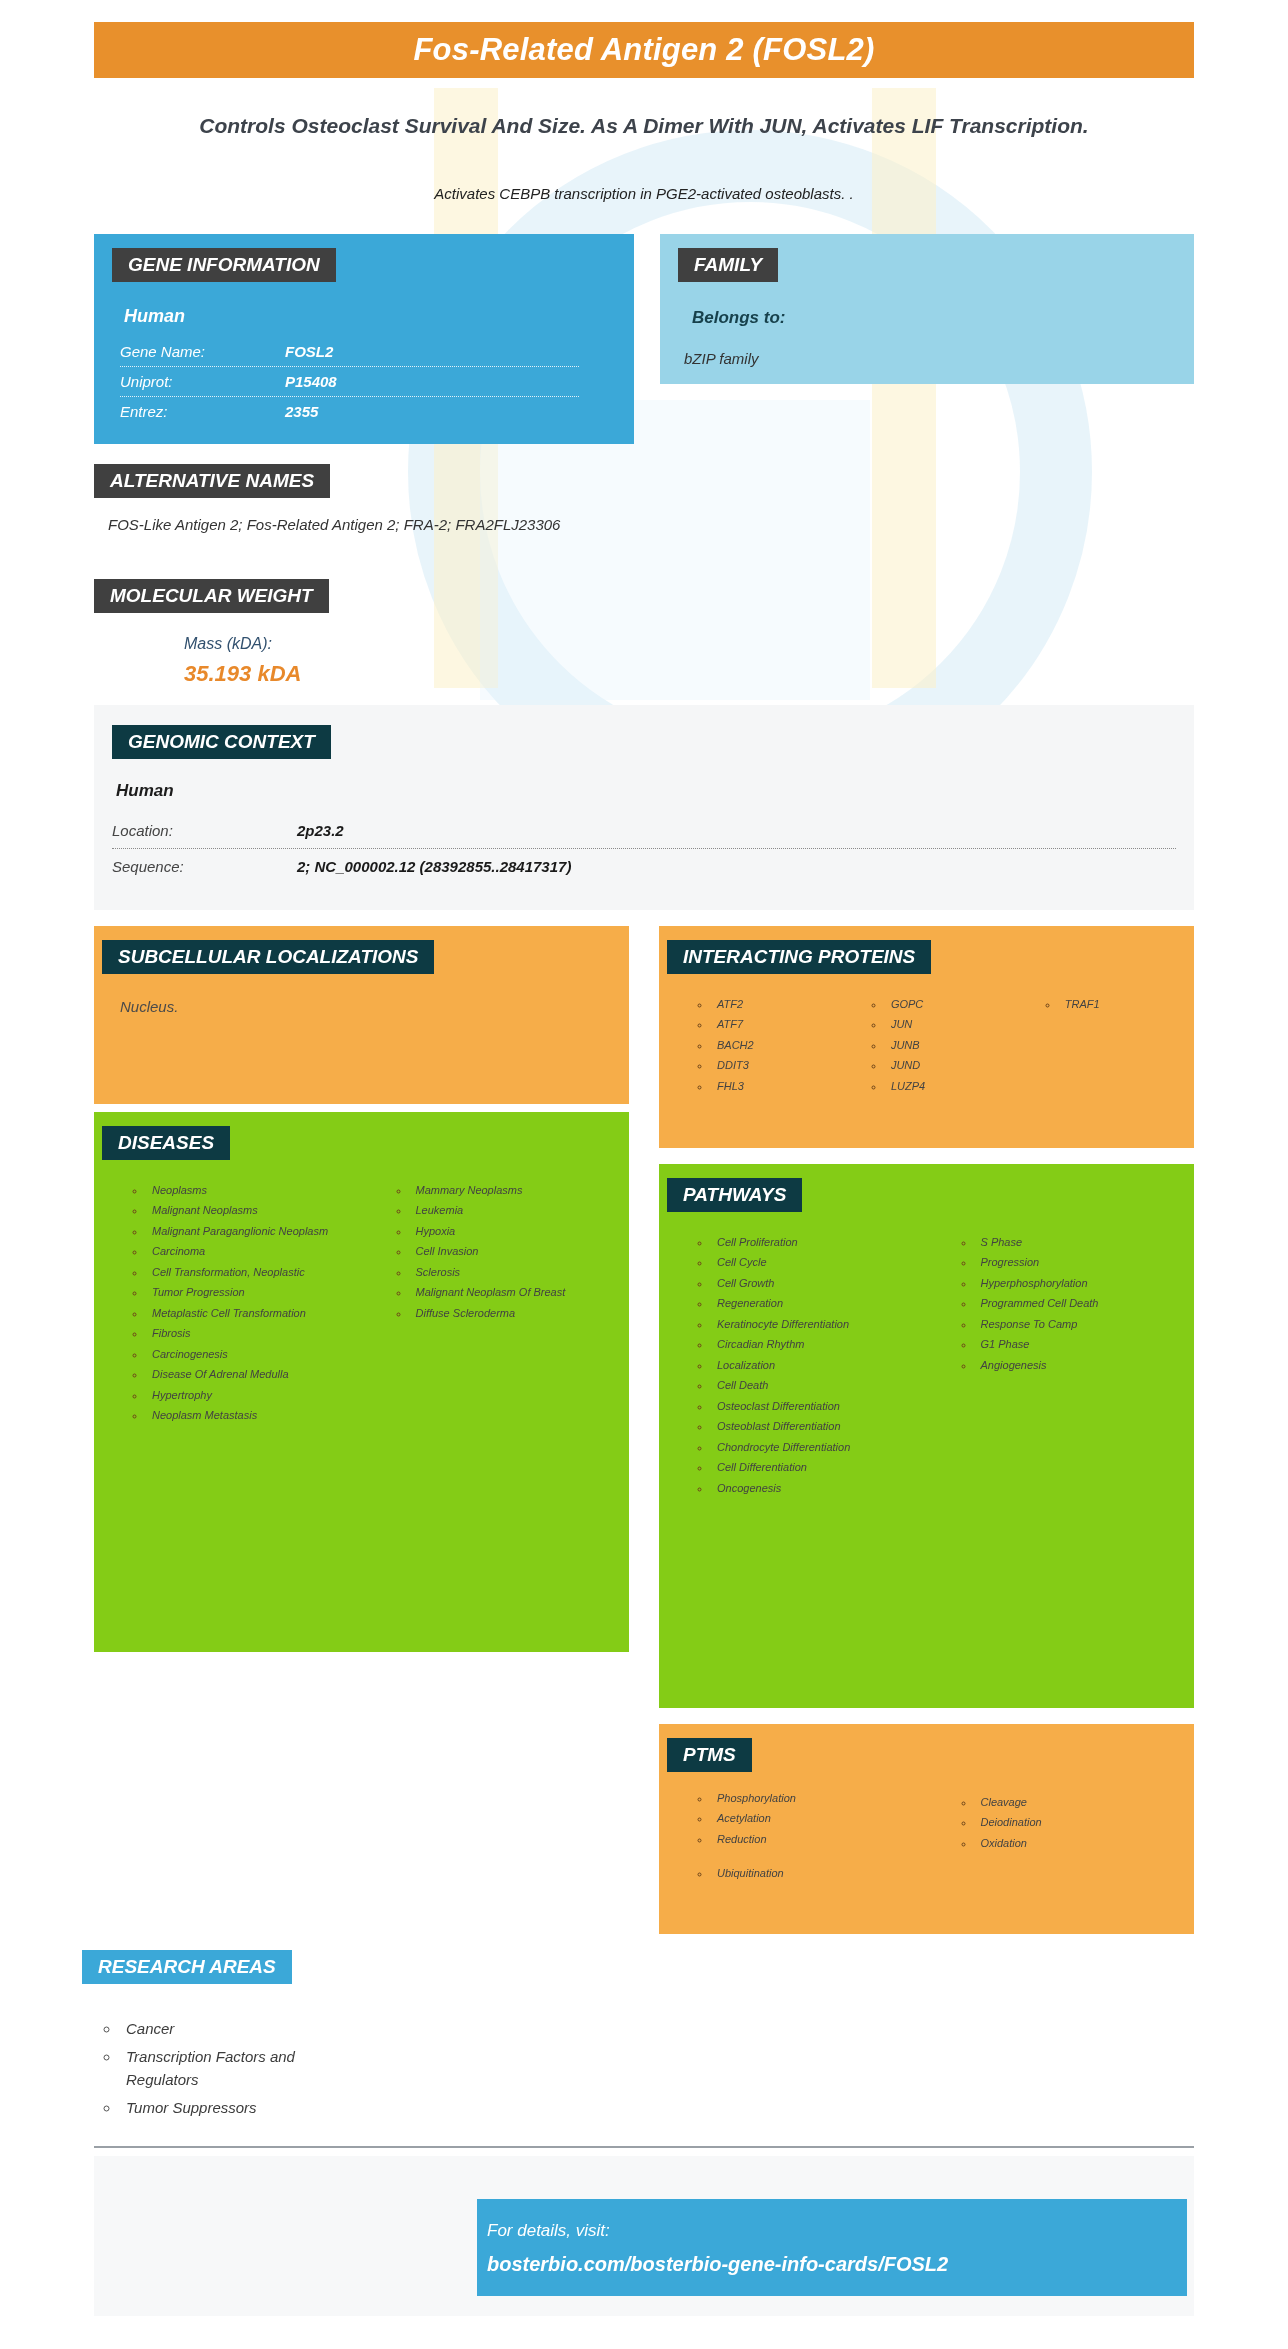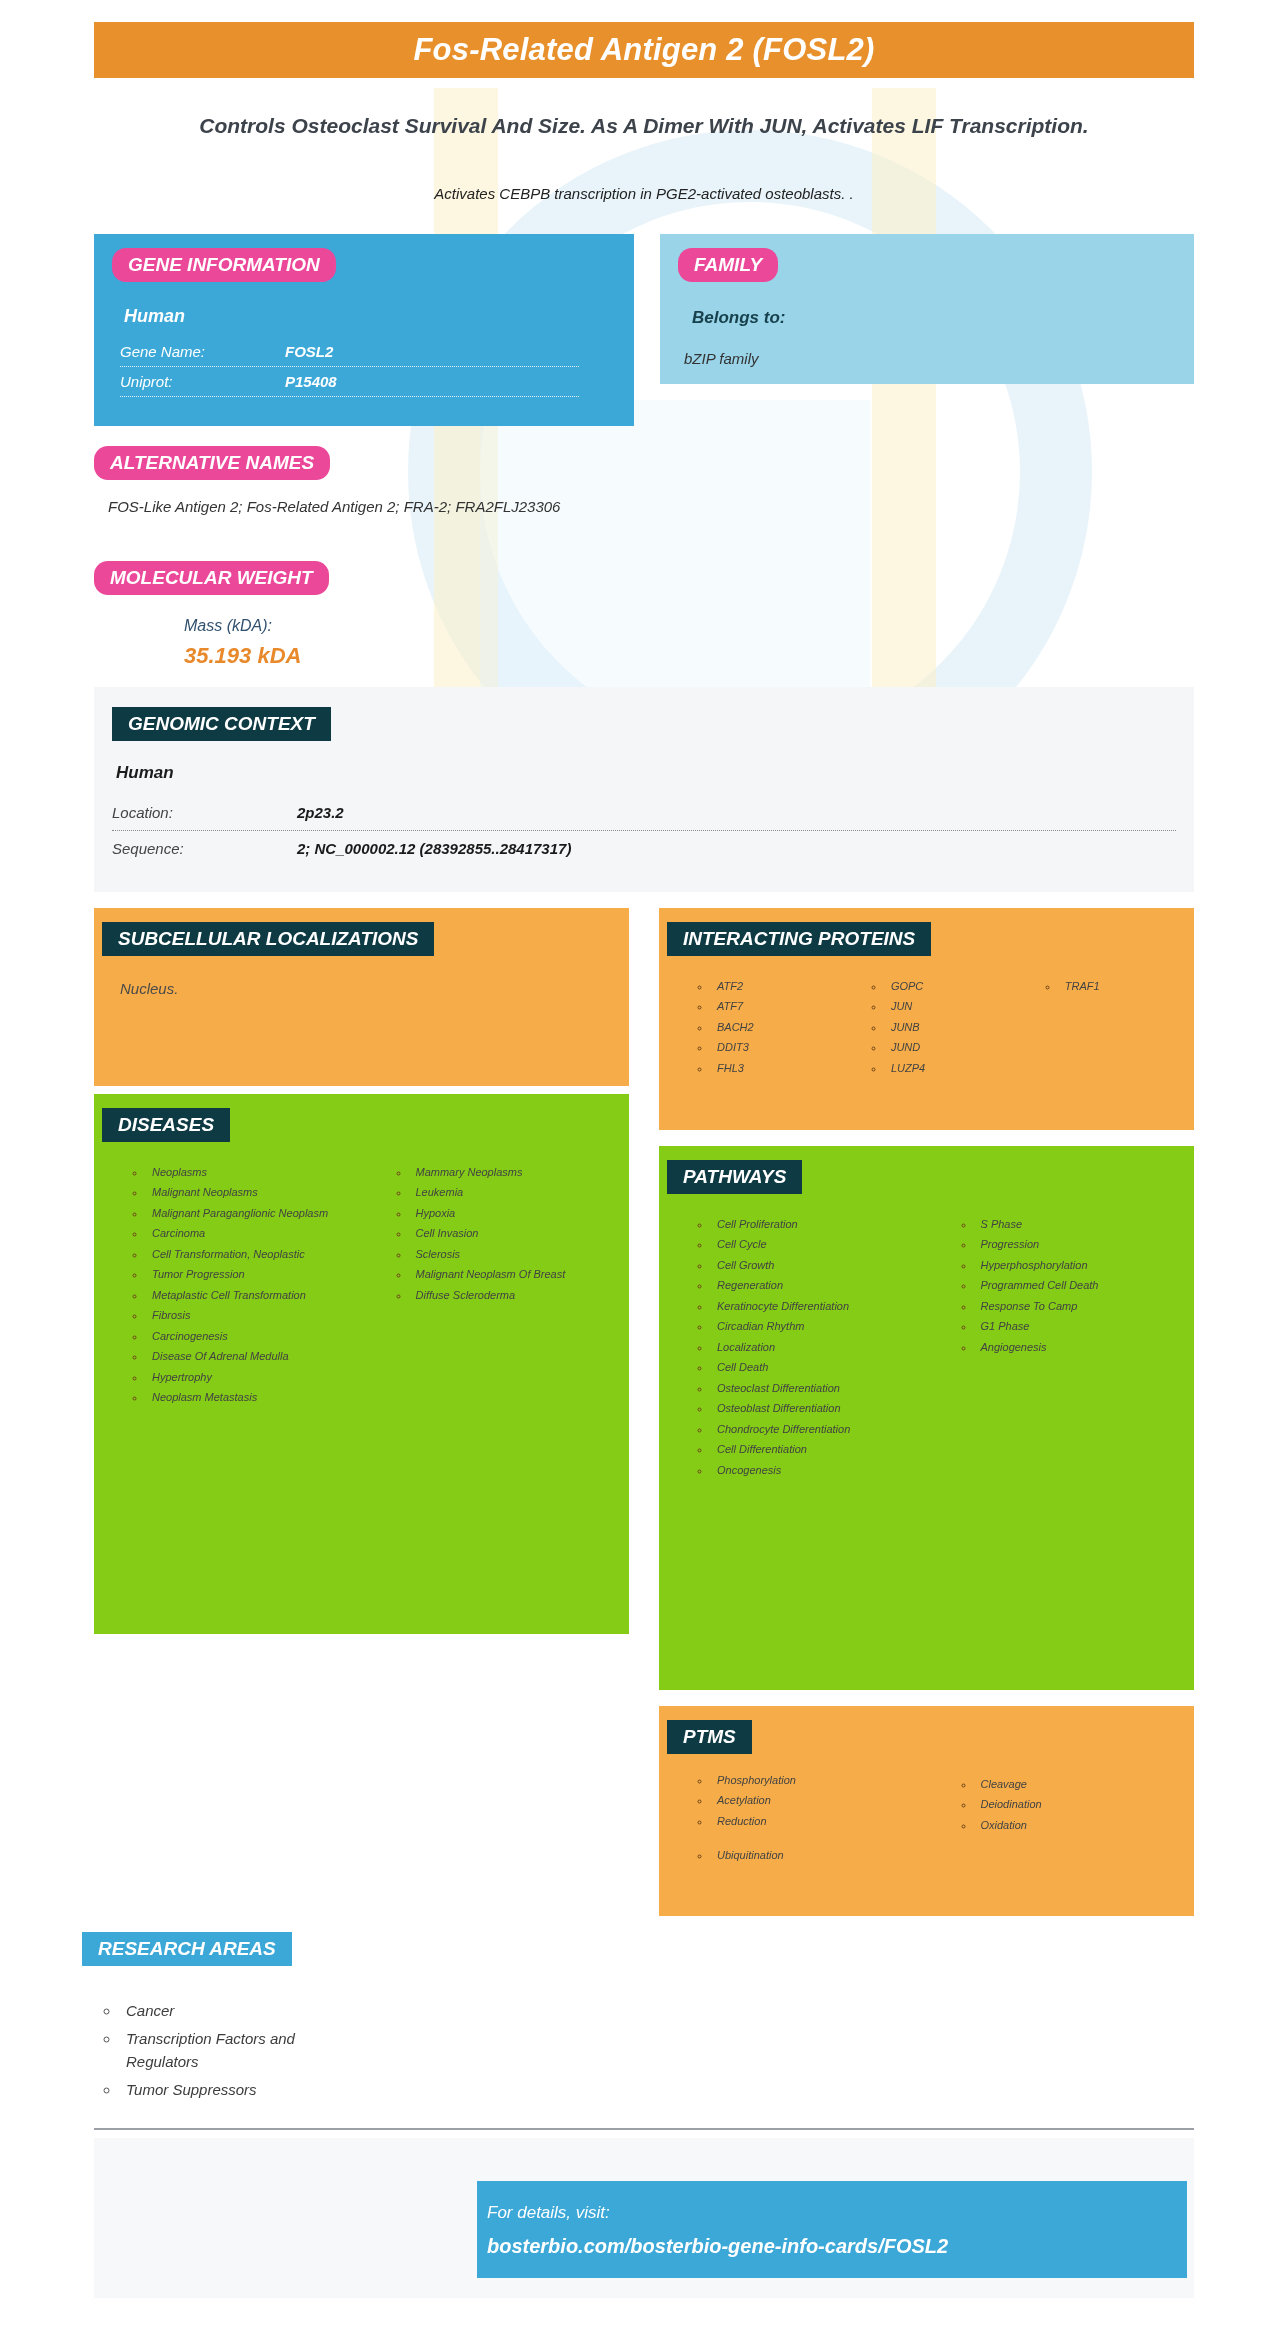--- a/index.html
+++ b/index.html
@@ -15,21 +15,21 @@
   .content{position:relative;z-index:1;width:1100px;margin:0 auto;}
 
   
   .header-bar{margin-top:22px;height:56px;background:#E8902C;display:flex;align-items:center;justify-content:center;}
   .header-bar h1{margin:0;color:#fff;font-size:31px;font-weight:bold;letter-spacing:0.2px;}
   .subtitle{margin:34px auto 0;width:900px;text-align:center;font-size:21px;font-weight:bold;color:#3d434b;line-height:1.38;}
   .note{margin-top:44px;text-align:center;font-size:15px;color:#222;}
 
   
   .badge{display:inline-block;color:#fff;font-weight:bold;font-size:19px;padding:6px 16px;}
-  .badge-orange{background:#ec4899;border-radius:14px;}
+  .badge-orange{background:#404040;}
   .badge-teal{background:#0D3A43;}
   .badge-blue{background:#3BA8D8;}
 
   
   .row1{margin-top:32px;display:flex;gap:26px;align-items:flex-start;}
   .gene-box{width:540px;min-height:192px;background:#3BA8D8;box-sizing:border-box;padding:14px 0 18px 18px;}
   .gene-box .species{color:#fff;font-weight:bold;font-size:18px;margin:24px 0 10px 12px;}
   .kv-rows{width:88%;margin-left:8px;}
   .kv-row{display:flex;padding:6px 0;font-size:15px;color:#fff;}
   .kv-row.dotted{border-bottom:1px dotted rgba(255,255,255,0.85);}
@@ -114,20 +114,24 @@
         <span class="badge badge-orange">GENE INFORMATION</span>
         <div class="species">Human</div>
         <div class="kv-rows">
           <div class="kv-row dotted">
             <span class="k">Gene Name:</span>
             <span class="v">FOSL2</span>
           </div>
           <div class="kv-row dotted">
             <span class="k">Uniprot:</span>
             <span class="v">P15408</span>
+          </div>
+          <div class="kv-row">
+            <span class="k">Entrez:</span>
+            <span class="v">2355</span>
           </div>
         </div>
       </div>
 
       <div class="family-box">
         <span class="badge badge-orange">FAMILY</span>
         <div class="belongs">Belongs to:</div>
         <div class="fam-val">bZIP family</div>
       </div>
     </div>

